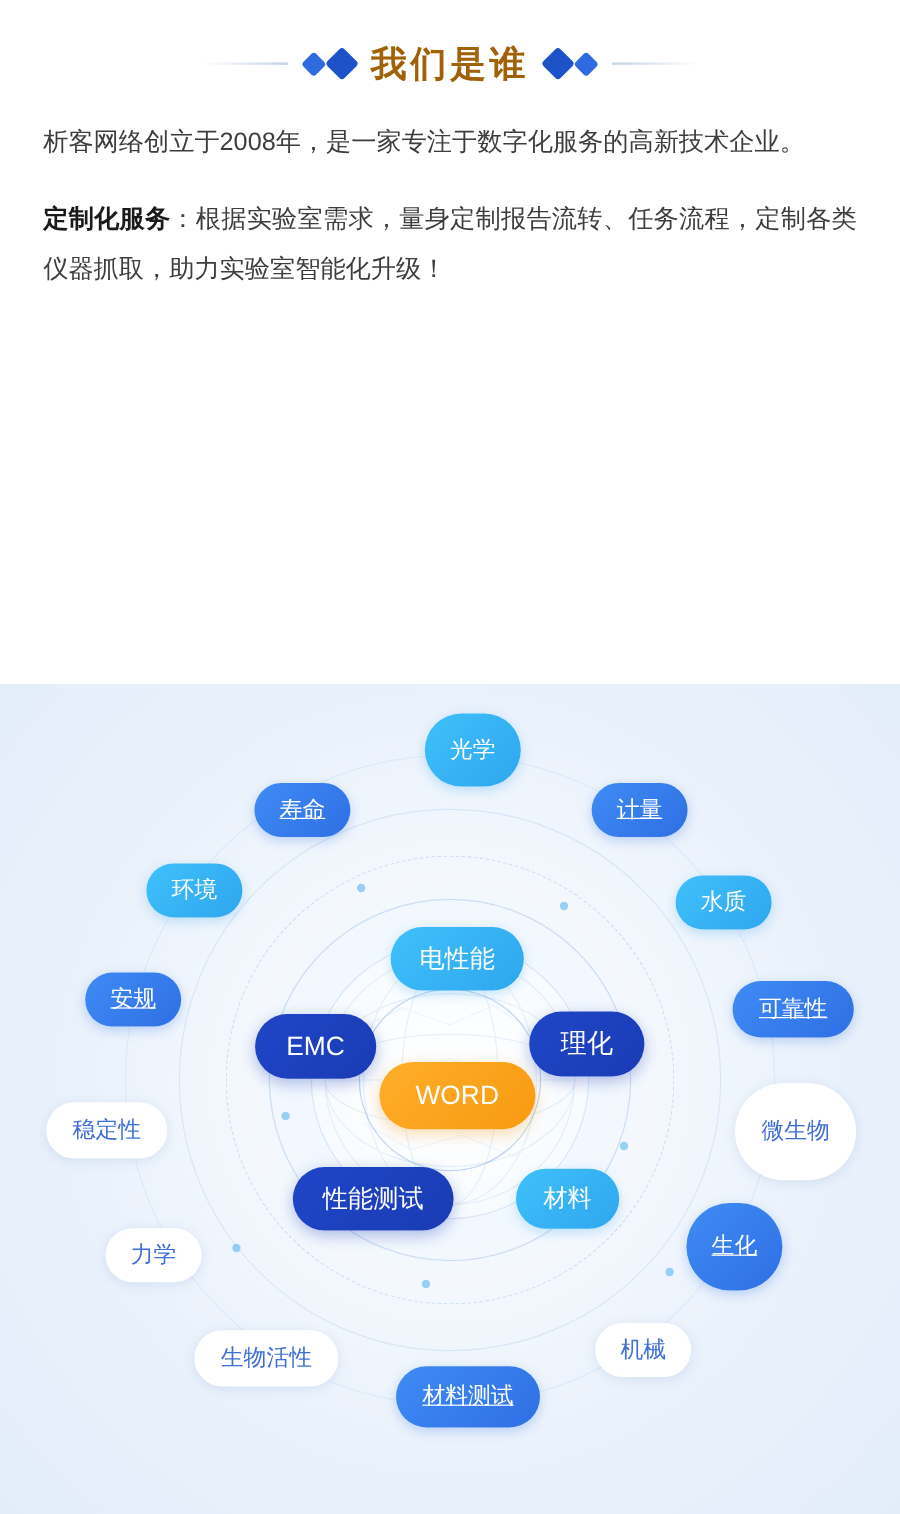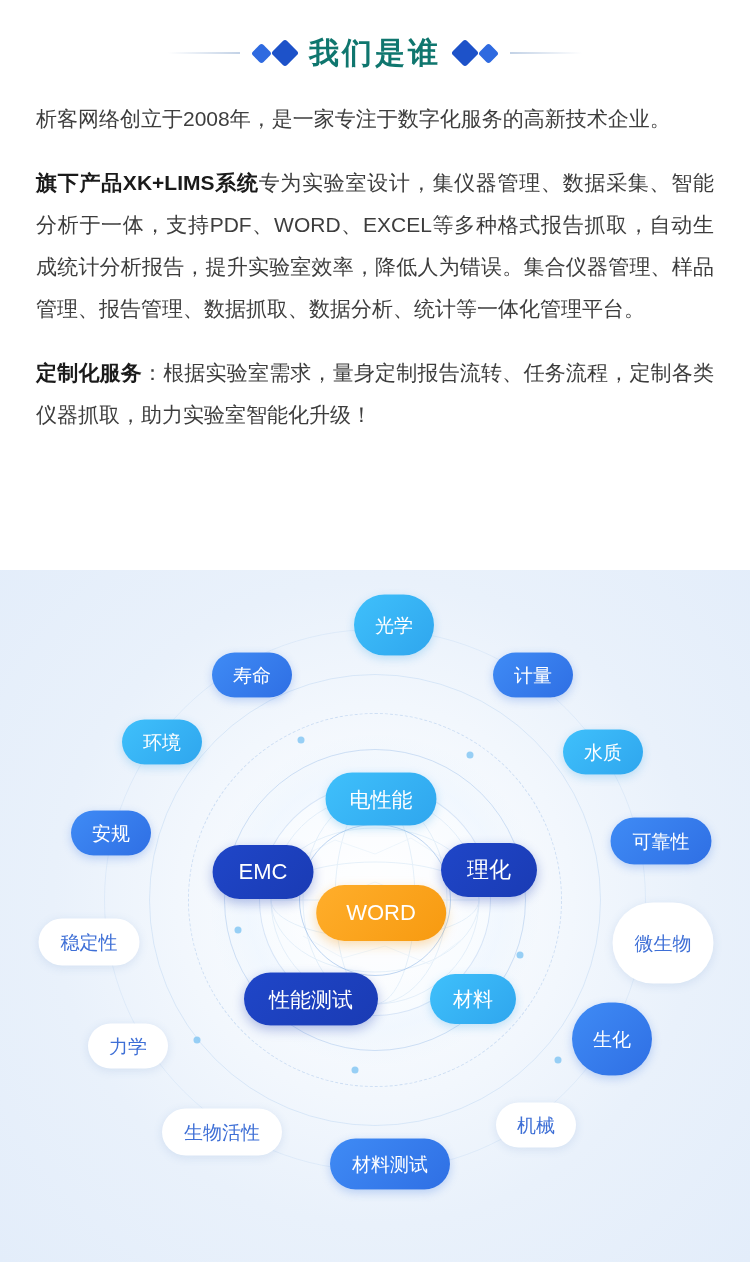--- a/index.html
+++ b/index.html
@@ -47,21 +47,21 @@
     background: #2f6ae0;
   }
   .dia-wrap {
     display: flex;
     align-items: center;
     gap: 6px;
   }
   .title {
     font-size: 30px;
     font-weight: bold;
-    color: #0f766e;
+    color: #a16207;
     letter-spacing: 3px;
     white-space: nowrap;
   }
 
   
   .content {
     padding: 6px 36px 0 36px;
   }
   .para {
     font-size: 21px;
@@ -145,20 +145,21 @@
   .t-lightblue {
     background: #38b6f5;
     background: linear-gradient(135deg,#3fc0fb,#2fa6ee);
     color: #ffffff;
     box-shadow: 0 3px 10px rgba(50,160,230,0.28);
   }
   .t-blue {
     background: linear-gradient(135deg,#3f8bf5,#2f6fe4);
     color: #ffffff;
     box-shadow: 0 3px 10px rgba(48,110,225,0.28);
+    text-decoration: underline;
   }
   .t-deepblue {
     background: linear-gradient(135deg,#1f46c8,#1a3bb4);
     color: #ffffff;
     box-shadow: 0 4px 12px rgba(26,60,180,0.33);
   }
   .t-orange {
     background: linear-gradient(135deg,#ffae2b,#f79a10);
     color: #ffffff;
     box-shadow: 0 4px 12px rgba(245,155,20,0.35);
@@ -185,21 +186,20 @@
   <div class="title">我们是谁</div>
   <div class="dia-wrap">
     <div class="diamond"></div>
     <div class="diamond small"></div>
   </div>
   <div class="rule right"></div>
 </div>
 
 <div class="content">
   <p class="para" id="p1"><span>析客网络创立于2008年，是一家专注于数字化服务的高新技术企业。</span></p>
-  <p class="para" id="p2"><b>旗下产品XK+LIMS系统</b><span>专为实验室设计，集仪器管理、数据采集、智能分析于一体，支持PDF、WORD、EXCEL等多种格式报告抓取，自动生成统计分析报告，提升实验室效率，降低人为错误。集合仪器管理、样品管理、报告管理、数据抓取、数据分析、统计等一体化管理平台。</span></p>
   <p class="para" id="p3"><b>定制化服务</b><span>：根据实验室需求，量身定制报告流转、任务流程，定制各类仪器抓取，助力实验室智能化升级！</span></p>
 </div>
 
 <div class="diagram">
   <div class="glow"></div>
 
   <svg class="globe" width="300" height="300" viewBox="0 0 300 300">
     <g fill="none" stroke="#9ec6e8" stroke-width="1">
       <circle cx="150" cy="150" r="104"></circle>
       <ellipse cx="150" cy="150" rx="40" ry="104"></ellipse>

